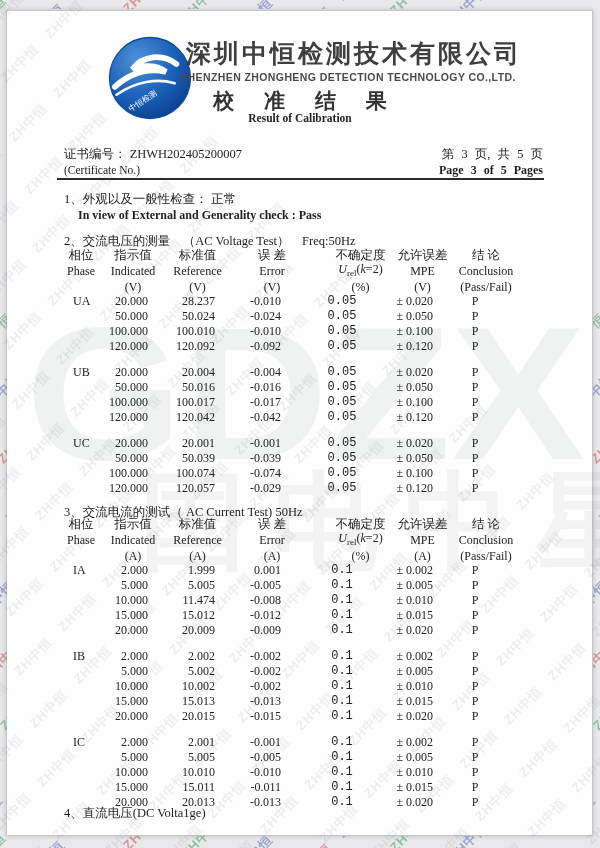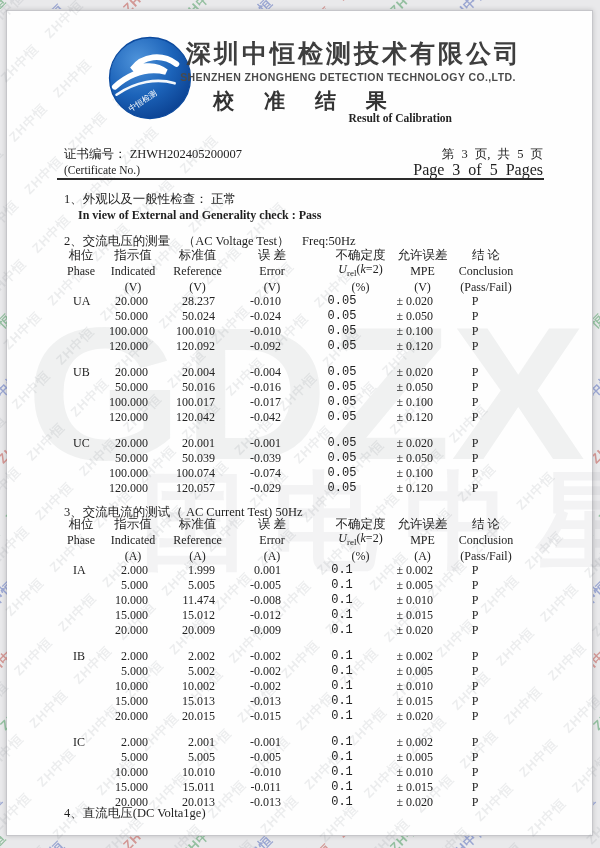--- a/index.html
+++ b/index.html
@@ -58,27 +58,27 @@
     position:absolute; left:178px; top:71px; width:340px; text-align:center;
     font-family:"Liberation Sans", sans-serif; font-weight:bold;
     font-size:10.5px; letter-spacing:.4px; color:#4a4a4a; white-space:nowrap;
   }
   .doc-title-cn {
     position:absolute; left:148px; top:87px; width:304px; text-align:center;
     font-family:"Liberation Sans", sans-serif; font-weight:bold;
     font-size:21px; letter-spacing:12px; text-indent:12px; color:#333; white-space:nowrap;
   }
   .doc-title-en {
-    position:absolute; left:148px; top:112px; width:304px; text-align:right;
+    position:absolute; left:148px; top:112px; width:304px; text-align:center;
     font-size:11.5px; font-weight:bold; color:#232323;
   }
   .cert-left { position:absolute; left:64px; top:146px; font-size:12.5px; line-height:16px; }
   .cert-left .en { font-size:11.5px; }
   .cert-right { position:absolute; right:57px; top:146px; text-align:right; font-size:12.5px; line-height:16px; word-spacing:4px; }
-  .cert-right .en { font-size:16px; font-weight:normal; }
+  .cert-right .en { font-size:12px; font-weight:bold; }
   .rule { position:absolute; left:57px; top:178px; width:487px; height:2px; background:#2c2c2c; }
   .s1-cn { position:absolute; left:64px; top:191px; font-size:12.5px; }
   .s1-en { position:absolute; left:78px; top:208px; font-size:12px; font-weight:bold; }
   .s2-title { position:absolute; left:64px; top:233px; font-size:12.5px; }
   .s3-title { position:absolute; left:64px; top:504px; font-size:12.5px; }
   .s4-title { position:absolute; left:64px; top:805px; font-size:12.5px; }
   
   .tbl {
     position:absolute; left:57px; width:463px;
     border-collapse:collapse; table-layout:fixed;

